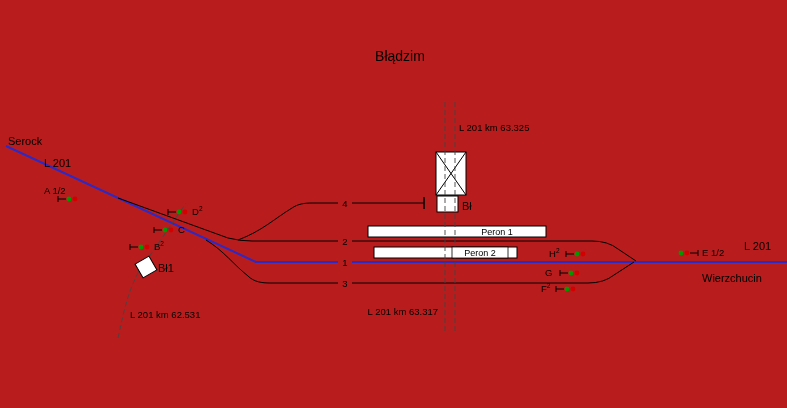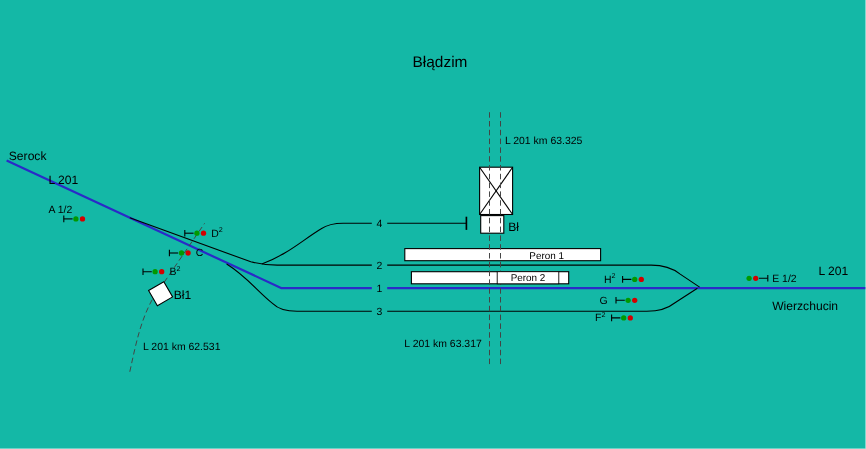--- a/index.html
+++ b/index.html
@@ -1,16 +1,16 @@
 <!DOCTYPE html>
 <html><head>
 <meta charset="utf-8">
 <style>
   html,body{margin:0;padding:0;background:#fff;}
-  .canvas{position:relative;width:787px;height:408px;background:#14b8a6;overflow:hidden;
+  .canvas{position:relative;width:787px;height:408px;background:#b91c1c;overflow:hidden;
           font-family:"Liberation Sans", sans-serif;}
   svg{display:block;}
   svg text{fill:#000;font-family:"Liberation Sans", sans-serif;}
   .t9{font-size:9.5px;}
   .t9s{font-size:9px;}
   .t11{font-size:11px;}
   .t14{font-size:14px;}
   .sup{font-size:6.5px;}
   .trk{stroke:#000;stroke-width:1;fill:none;}
   .main{fill:none;stroke-width:2;stroke-linejoin:round;}

